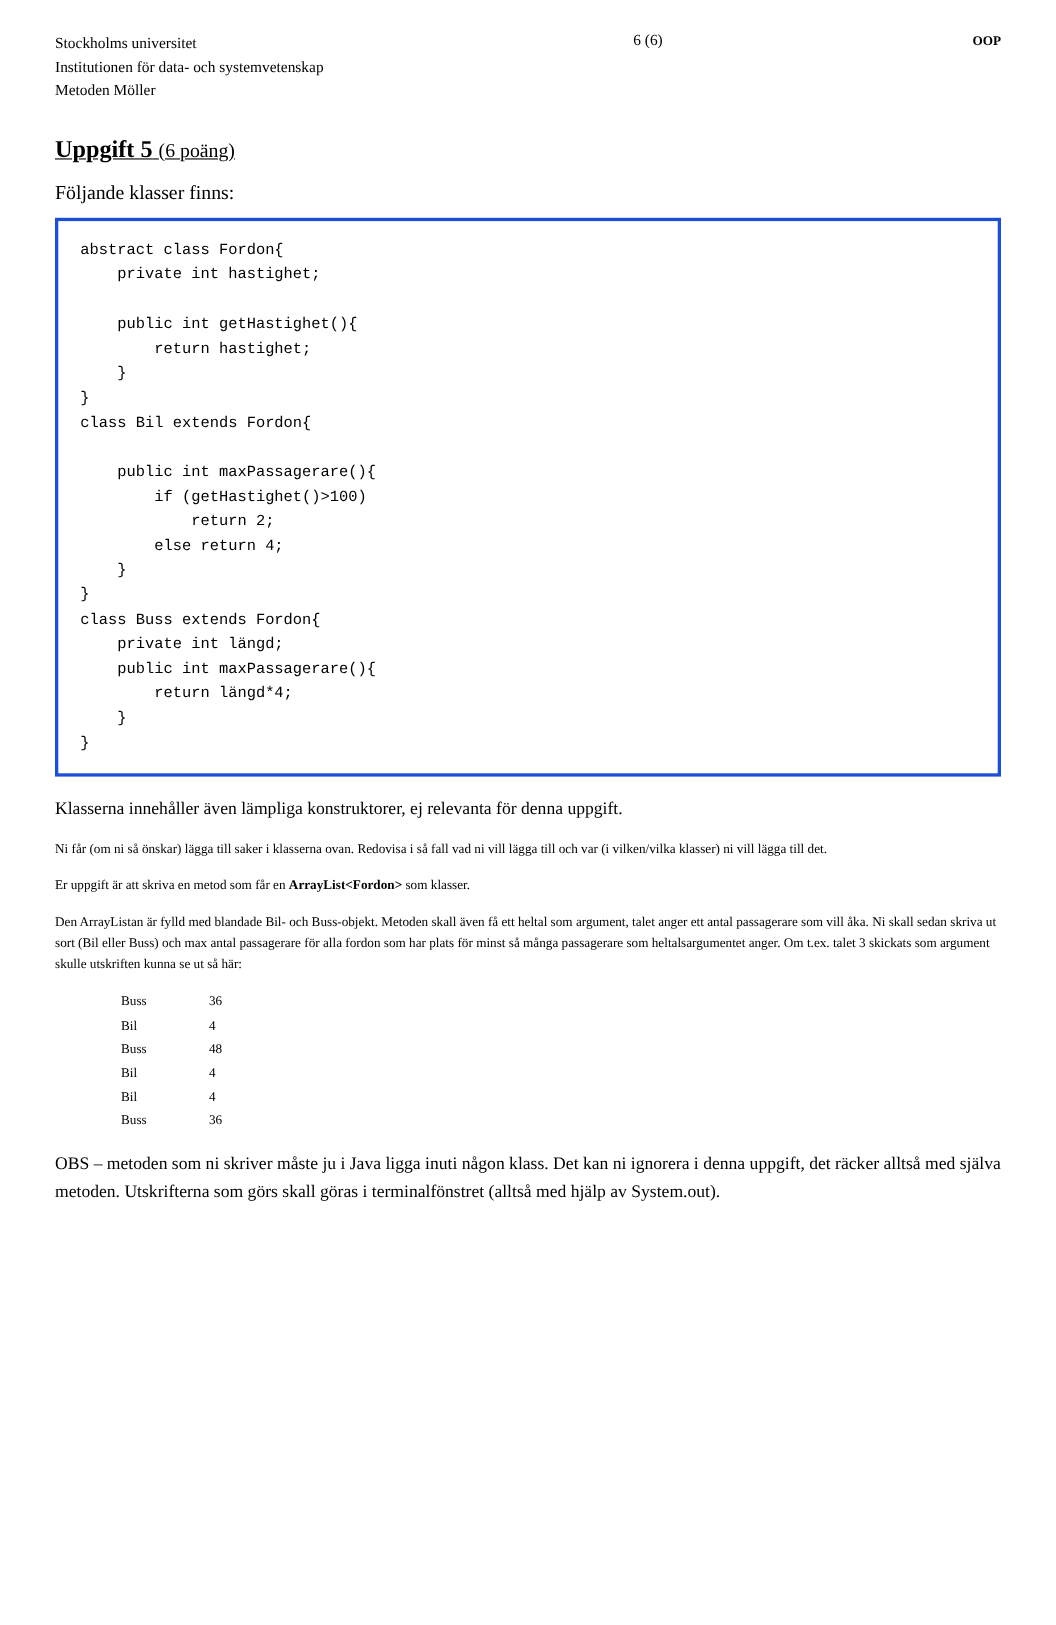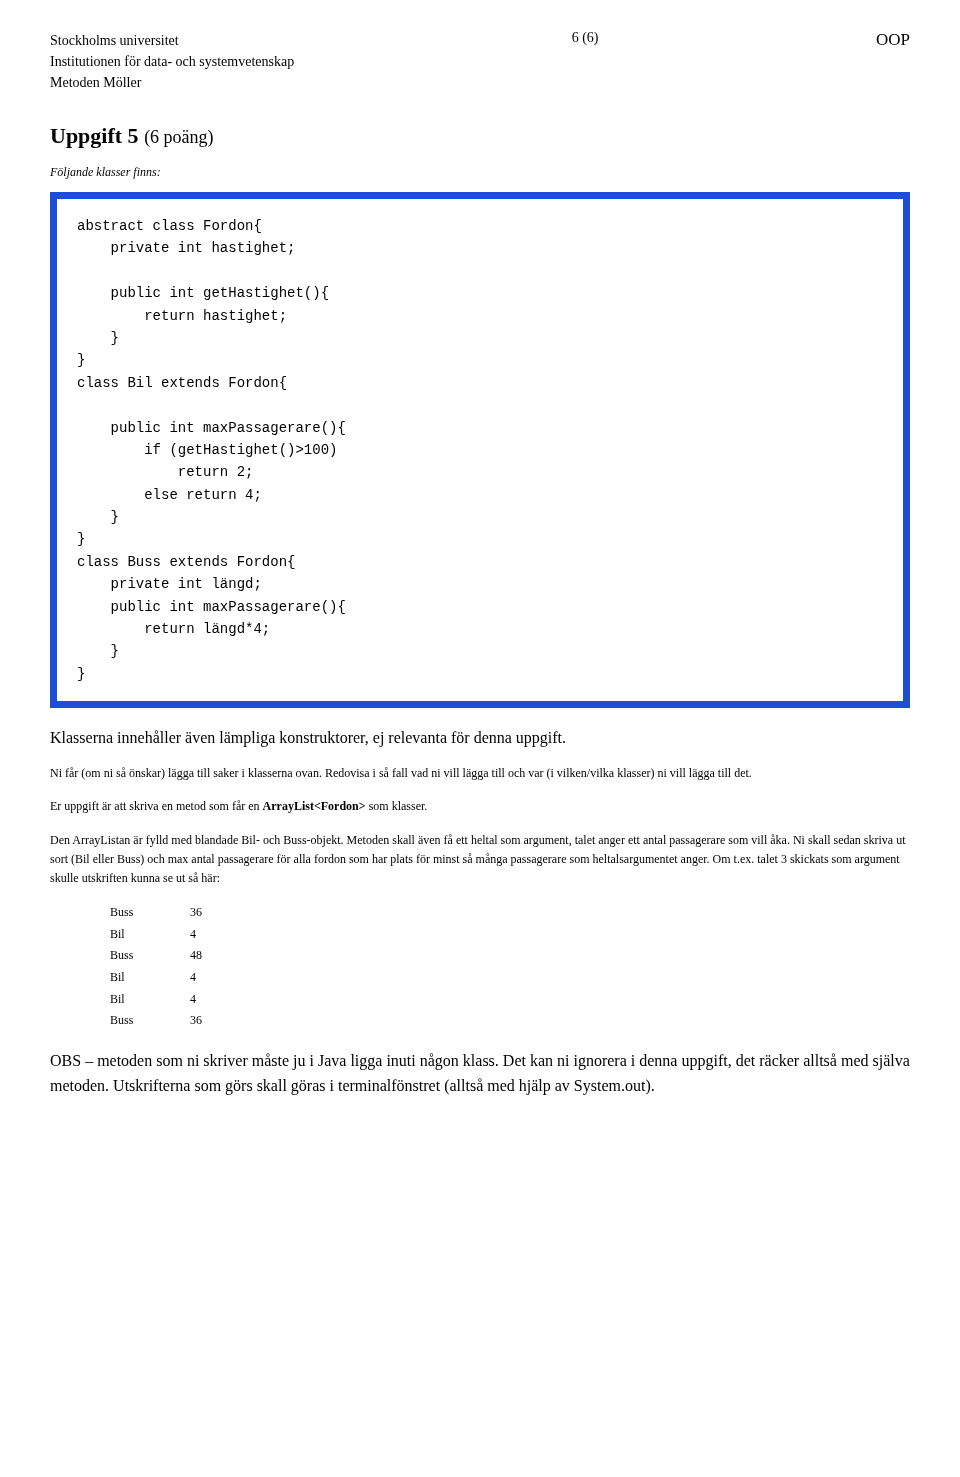--- a/index.html
+++ b/index.html
@@ -25,35 +25,35 @@
     }
     .header-left {
       font-size: 14px;
       line-height: 1.5;
     }
     .header-center {
       font-size: 14px;
       text-align: center;
     }
     .header-right {
-      font-size: 17px;
+      font-size: 12px;
       text-align: center;
+      font-weight: bold;
     }
     .section-title {
       font-size: 22px;
       font-weight: bold;
       margin-bottom: 10px;
     }
     .following-classes {
-      font-size: 12px;
+      font-size: 18px;
       margin-bottom: 12px;
-      font-style: italic;
     }
     .code-box {
-      border: 7px solid #1d4ed8;
+      border: 3px solid #1d4ed8;
       padding: 16px 20px;
       margin-bottom: 18px;
       font-family: "Courier New", Courier, monospace;
       font-size: 14px;
       line-height: 1.6;
       white-space: pre;
       background: #fff;
     }
     .note-text {
       font-size: 16px;
@@ -96,21 +96,21 @@
 <div class="header">
   <div class="header-left">
     <div>Stockholms universitet</div>
     <div>Institutionen för data- och systemvetenskap</div>
     <div>Metoden Möller</div>
   </div>
   <div class="header-center">6 (6)</div>
   <div class="header-right">OOP</div>
 </div>
 
-<div style="margin-bottom: 16px;">
+<div style="margin-bottom: 16px; text-decoration: underline;">
   <span class="section-title">
     <span>Uppgift 5</span>
     <span style="font-weight: normal; font-size: 18px;"> <span>(6 poäng)</span></span>
   </span>
 </div>
 
 <div class="following-classes">Följande klasser finns:</div>
 
 <div class="code-box">abstract class Fordon{
     private int hastighet;

